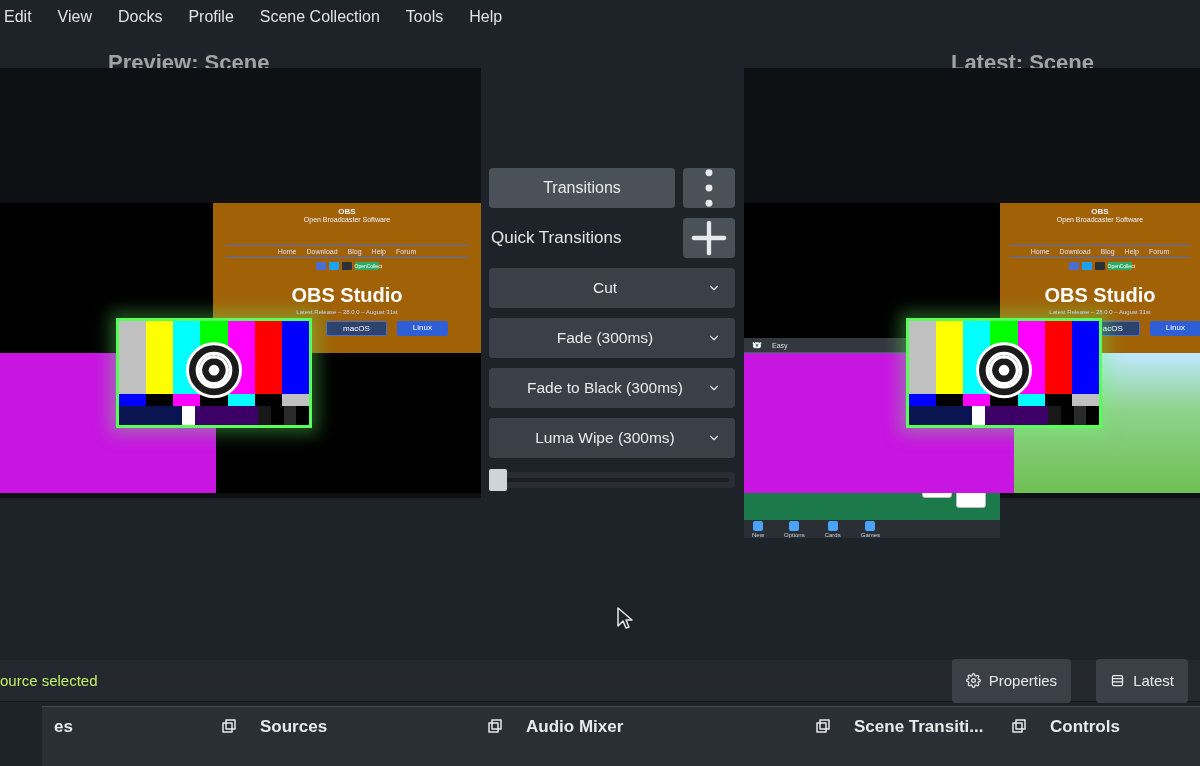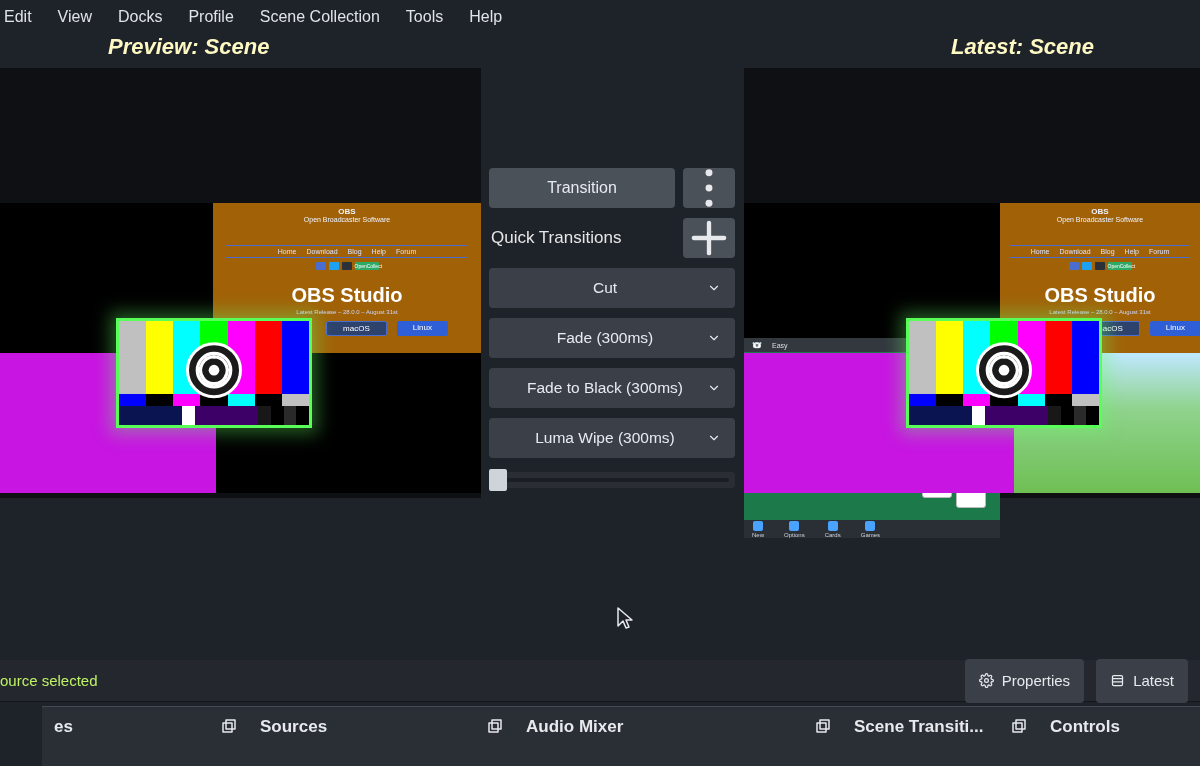--- a/index.html
+++ b/index.html
@@ -22,25 +22,24 @@
   }
   .menubar span { cursor: default; }
 
   
   .stage-titles {
     position: relative;
     height: 34px;
   }
   .stage-title-left, .stage-title-right {
     position: absolute;
-    top: 0;
+    top: 16px;
     font-size: 22px;
     font-weight: 700;
-    color: #fef9c3;
-    font-style: italic;
+    color: #a3a3a3;
   }
   .stage-title-left  { left: 108px; }
   .stage-title-right { right: 106px; }
 
   
   .stage {
     position: relative;
     height: 588px;  
   }
   .viewer {
@@ -253,21 +252,21 @@
   .context-bar {
     position:absolute; left:0; right:0; top:660px; height:42px;
     background:#24282e;
     display:flex; align-items:center; gap:12px; padding:0 12px 0 0;
     border-bottom:1px solid #14171b;
   }
   .context-bar .src-selected { color:#bef264; font-size:15px; padding-left:0; margin-right:auto;}
   .ctx-btn {
     background:#3b4048; color:#e7e9ed; border:none; border-radius:4px;
     height:44px; padding:0 14px; display:flex; align-items:center; gap:8px;
-    font-size:15px; cursor:pointer;
+    font-size:15px; cursor:pointer;margin-left:13px;
   }
   .ctx-btn .ico{width:15px;height:15px;}
 
   .dock-row {
     position:absolute; left:0; right:0; top:706px; height:76px;
     display:flex; gap:0;margin-left:42px;
   }
   .dock {
     background:#2a2f36; border-top:1px solid #444a52;
     display:flex; flex-direction:column;
@@ -514,21 +513,21 @@
           <path d="M12 4 a8 8 0 0 1 6.9 12" stroke="#fff"></path>
           <path d="M19 16 a8 8 0 0 1 -14 0" stroke="#fff"></path>
           <path d="M5 16 a8 8 0 0 1 7 -12" stroke="#fff"></path>
           <circle cx="12" cy="12" r="3.2" fill="#fff" stroke="none"></circle>
         </svg>
     </div>
   </div>
 
   <div class="center-col">
     <div class="row">
-      <button class="btn big">Transition</button>
+      <button class="btn big">Transitions</button>
       <button class="btn sq">
         <svg viewBox="0 0 24 24">
             <circle cx="12" cy="5" r="1.6" fill="#e7e9ed" stroke="none"></circle>
             <circle cx="12" cy="12" r="1.6" fill="#e7e9ed" stroke="none"></circle>
             <circle cx="12" cy="19" r="1.6" fill="#e7e9ed" stroke="none"></circle>
           </svg>
       </button>
     </div>
     <div class="row">
       <div class="qt-label">Quick Transitions</div>

